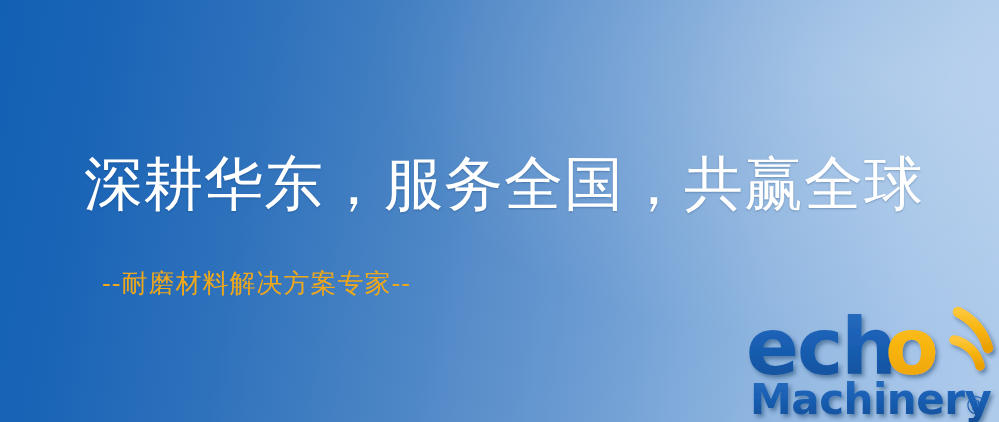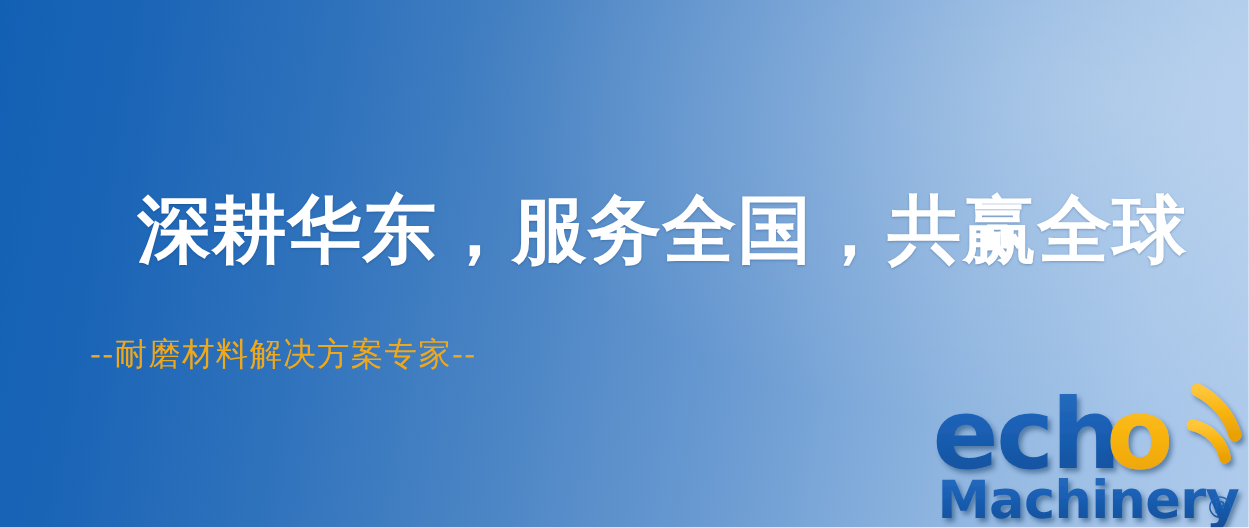--- a/index.html
+++ b/index.html
@@ -44,29 +44,28 @@
   .headline {
     position: absolute;
     left: 84px;
     top: 152px;
     color: #ffffff;
     font-family: "DejaVu Serif", "Liberation Serif", serif;
     font-size: 59px;
     line-height: 1.08;
     letter-spacing: 1px;
     white-space: nowrap;
-    font-weight: 700;
+    font-weight: 400;
     text-shadow: 0 1px 2px rgba(10, 50, 95, 0.30);
-    margin-left: 26px;
   }
 
   
   .subtitle {
     position: absolute;
-    left: 72px;
+    left: 102px;
     top: 266px;
     color: #f0a81b;
     font-family: "DejaVu Serif", "Liberation Serif", serif;
     font-size: 26px;
     letter-spacing: 1px;
     white-space: nowrap;
     font-weight: 400;
   }
 
   

